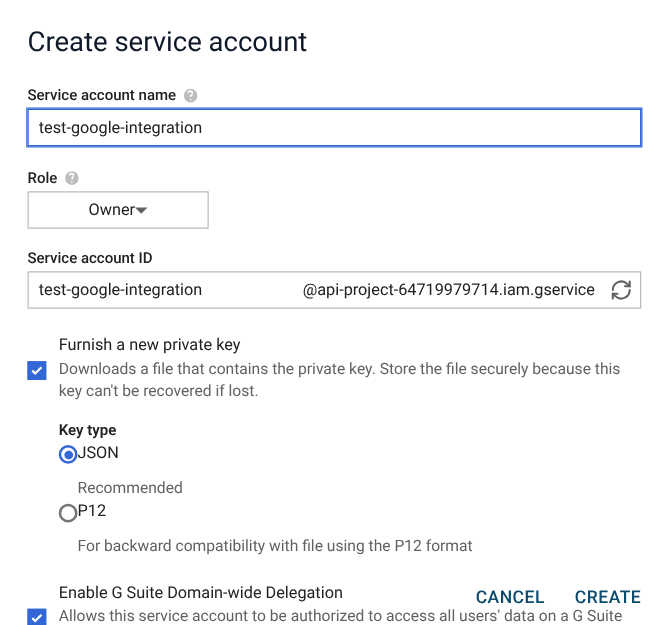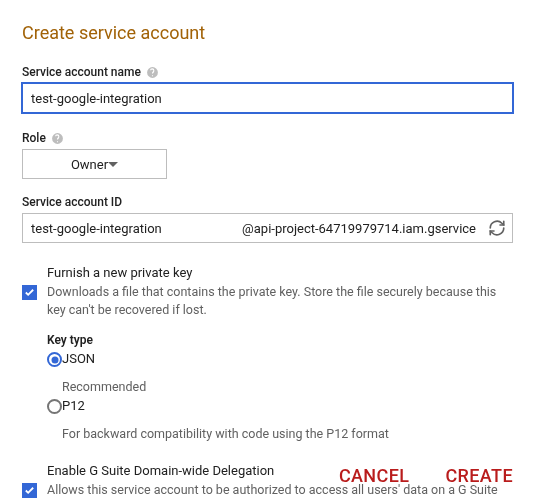--- a/index.html
+++ b/index.html
@@ -7,23 +7,23 @@
       font-family: Roboto, "Helvetica Neue", Arial, sans-serif;
       width: 535px;
       height: 500px;
       background: #fff;
       padding: 22px 22px 10px 22px;
       color: #212121;
       font-size: 13px;
       position: relative;
     }
     .title {
-      font-size: 18px;
+      font-size: 22px;
       font-weight: 400;
-      color: #a16207;
+      color: #0f172a;
       margin-bottom: 22px;
     }
     .row {
       display: flex;
       gap: 18px;
       flex-direction: column;
     }
     .field { display: flex; flex-direction: column; }
     .field.grow { flex: 1; }
     .field.role { width: 145px; }
@@ -133,29 +133,28 @@
     .radio-label { font-size: 13px; color:#212121; }
     .radio-desc { font-size: 12.5px; color:#616161; margin-top:13px; }
     .footer {
       position: absolute;
       bottom: 14px;
       right: 22px;
       display: flex;
       gap: 24px;
     }
     .flat-btn {
-      color: #b91c1c;
-      font-size: 18px;
+      color: #0c4a6e;
+      font-size: 14px;
       font-weight: 500;
       letter-spacing: 0.4px;
       cursor: pointer;
       background: none;
       border: none;
       font-family: inherit;
-      margin-left: 12px;
     }
   </style>
 </head>
 <body>
 
 <div class="title">Create service account</div>
 
 <div class="row">
   <div class="field grow">
     <div class="label-row">
@@ -220,21 +219,21 @@
     <div class="radio selected"></div>
     <div class="radio-content">
       <div class="radio-label">JSON</div>
       <div class="radio-desc">Recommended</div>
     </div>
   </div>
   <div class="radio-row">
     <div class="radio"></div>
     <div class="radio-content">
       <div class="radio-label">P12</div>
-      <div class="radio-desc">For backward compatibility with code using the P12 format</div>
+      <div class="radio-desc">For backward compatibility with file using the P12 format</div>
     </div>
   </div>
 </div>
 
 <div class="checkbox-row">
   <div class="chk">
     <svg width="11" height="11" viewBox="0 0 24 24" fill="none" stroke="#fff" stroke-width="4">
         <polyline points="4 12 9 17 20 6"></polyline>
       </svg>
   </div>

